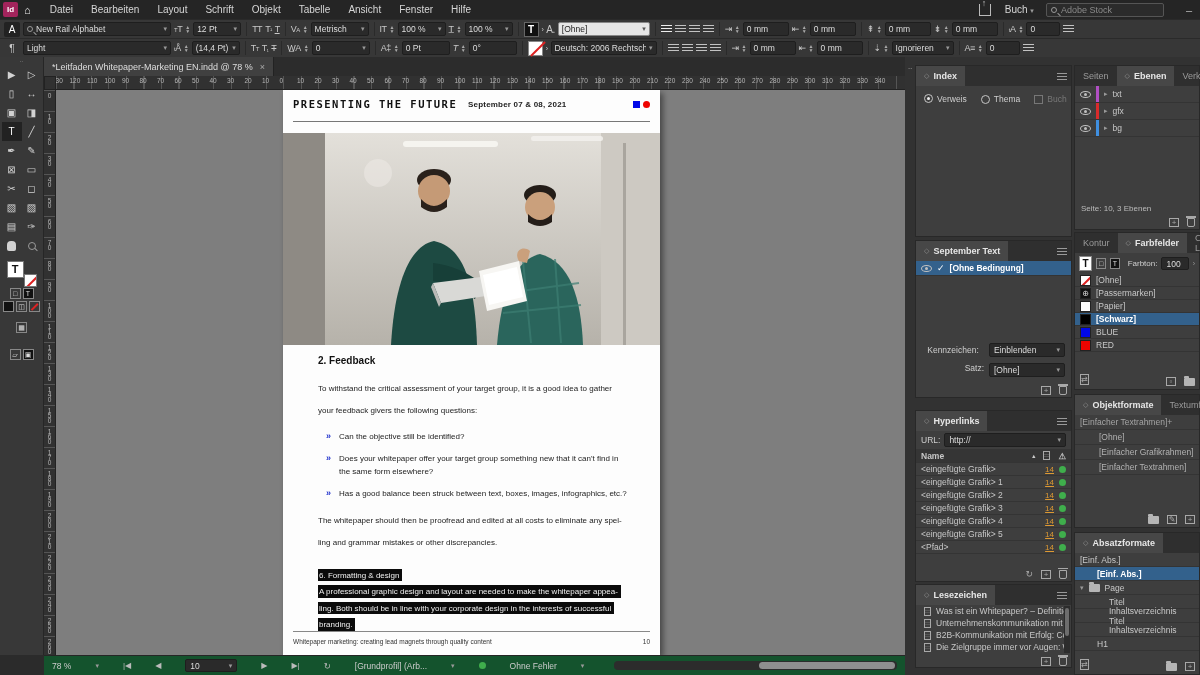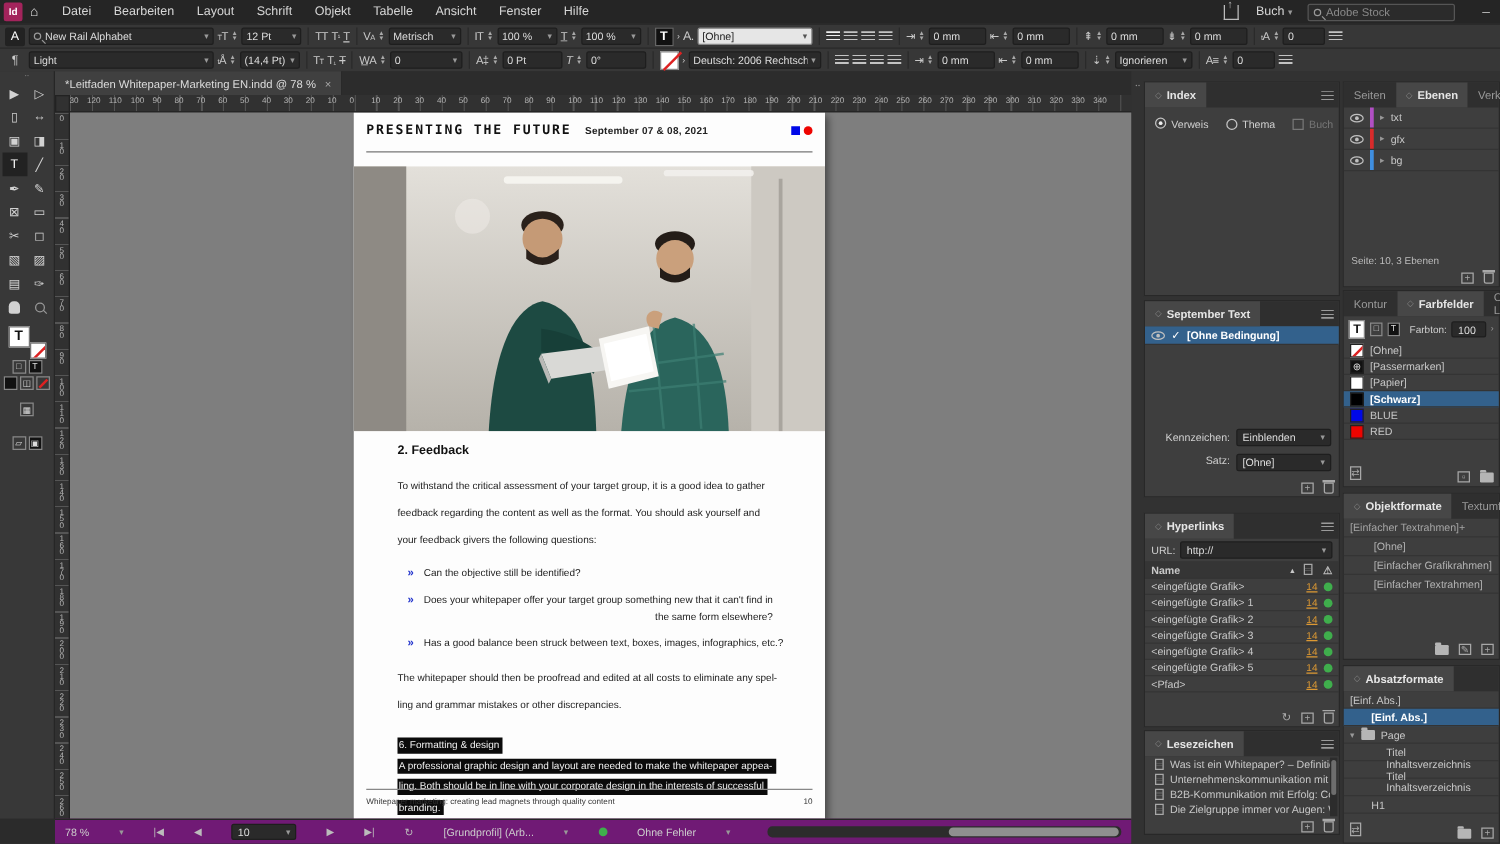--- a/index.html
+++ b/index.html
@@ -95,21 +95,21 @@
   #pg-marks { margin-left:auto; display:flex; gap:3px; align-items:center;}
   .mark-sq { width:7px; height:7px; background:#0008e8; }
   .mark-ci { width:7px; height:7px; background:#ee0400; border-radius:50%; }
   #pg-rule { position:absolute; left:10px; right:10px; top:31px; height:1px; background:#777; }
   #pg-photo { position:absolute; left:0; top:43px; width:377px; height:212px; }
   #pg-body { position:absolute; left:35px; top:265px; width:312px; font-size:8px; color:#222; }
   #pg-h2 { font-size:10px; font-weight:bold; color:#111; margin-bottom:12px; }
   .pline { line-height:21.5px; white-space:nowrap; }
   .blt { display:flex; gap:8px; margin:0 0 8px 8px; }
   .blt .bm { color:#2233cc; font-weight:bold; font-size:9px; line-height:13.5px;}
-  .blt .bl { line-height:13.5px; white-space:nowrap;text-align:right; }
+  .blt .bl { line-height:13.5px; white-space:nowrap; }
   #bullets { margin-top:9px; margin-bottom:10px; }
   .hl-line { line-height:16.5px; white-space:nowrap; }
   .hl-line span { background:#0b0b0b; color:#f0f0f0; padding:1.5px 3px 2px 1px; }
   #pg-foot-rule { position:absolute; left:10px; right:10px; top:541px; height:1px; background:#888; }
   #pg-foot { position:absolute; left:10px; right:10px; top:548px; display:flex; font-size:6.5px; color:#333; }
   #pg-pagenum { margin-left:auto; }
 
   
   .panel { position:absolute; background:#3e3e3e; border:1px solid #282828; }
   .ptabs { height:20px; background:#2f2f2f; display:flex; align-items:stretch; font-size:9px; }
@@ -144,21 +144,21 @@
   .sw-none { background:#fff; overflow:hidden;}
   .sw-none::before { content:""; position:absolute; left:-2px; top:4px; width:16px; height:2px; background:#d22; transform:rotate(-45deg);}
   .sw-reg { background:#111; color:#ddd; font-size:8px; line-height:9px; text-align:center;}
   .sw-paper { background:#fff; }
   .sw-black { background:#000; }
   .sw-blue { background:#0008e8; }
   .sw-red { background:#ee0400; }
   .orange { color:#dd9933; text-decoration:underline; font-size:8px; margin-left:auto;}
 
   
-  #statusbar { left:44px; top:655px; width:861px; height:20px; background:#701a75; position:absolute;
+  #statusbar { left:44px; top:655px; width:861px; height:20px; background:#14532d; position:absolute;
     border-top:1px solid #262626; display:flex; align-items:center; gap:24px; font-size:8.5px;
     color:#ccc; padding:0 8px; }
   #statusbar .navbtn { color:#bbb; font-size:8px; }
   #sb-scroll { flex:1; height:9px; background:#2c2c2c; border-radius:4px; position:relative; margin-left:6px;}
   #sb-thumb { position:absolute; right:2px; top:1px; width:48%; height:7px; background:#8f8f8f; border-radius:4px;}
   #corner-bl { left:0; top:655px; width:44px; height:20px; background:#2b2b2b; position:absolute;}
   .collapse { position:absolute; left:908px; top:60px; color:#999; font-size:8px;}
 </style>
 </head>
 <body>
@@ -543,21 +543,20 @@
         <path d="M224,160 L296,150 M220,180 L298,172 M240,128 L248,210 M272,126 L278,210" stroke="#3d7f74" stroke-width="2" fill="none" opacity="0.7"></path>
 
         <polygon points="196,138 236,128 244,168 204,178" fill="#f7f6f3"></polygon>
         <polygon points="200,142 234,134 240,164 206,172" fill="#ffffff"></polygon>
         <path d="M236,128 C230,118 240,112 247,118 L244,130 Z" fill="#caa07c"></path>
       </svg>
 
       <div id="pg-body">
         <div id="pg-h2">2. Feedback</div>
         <div class="pline">To withstand the critical assessment of your target group, it is a good idea to gather</div>
-        <div class="pline">feedback regarding the content as well as the format. You should ask yourself and</div>
         <div class="pline">your feedback givers the following questions:</div>
         <div id="bullets">
           <div class="blt">
             <span class="bm">»</span>
             <span class="bl">Can the objective still be identified?</span>
           </div>
           <div class="blt">
             <span class="bm">»</span>
             <span>
                 <span class="bl" style="display:block">Does your whitepaper offer your target group something new that it can't find in</span>
@@ -618,21 +617,21 @@
           <span style="font-weight:bold">September Text</span>
         </div>
       <span class="pm"></span>
     </div>
     <div class="prow selrow" style="height:15px;">
       <span class="eye"></span>
       <span style="font-size:9px">✓</span>
       <span style="font-weight:bold">[Ohne Bedingung]</span>
     </div>
     <div style="position:absolute; bottom:40px; left:6px; right:6px; display:flex; align-items:center; gap:5px; font-size:8.5px;">
-      <span style="width:62px; text-align:right;">Kennzeichen:</span>
+      <span style="width:62px; text-align:center;">Kennzeichen:</span>
       <div class="fld" style="flex:1">
           <span>Einblenden</span>
           <span class="dd">▾</span>
         </div>
     </div>
     <div style="position:absolute; bottom:20px; left:6px; right:6px; display:flex; align-items:flex-start; gap:5px; font-size:8.5px;">
       <span style="width:62px; text-align:right;">Satz:</span>
       <div class="fld" style="flex:1">
           <span>[Ohne]</span>
           <span class="dd">▾</span>

